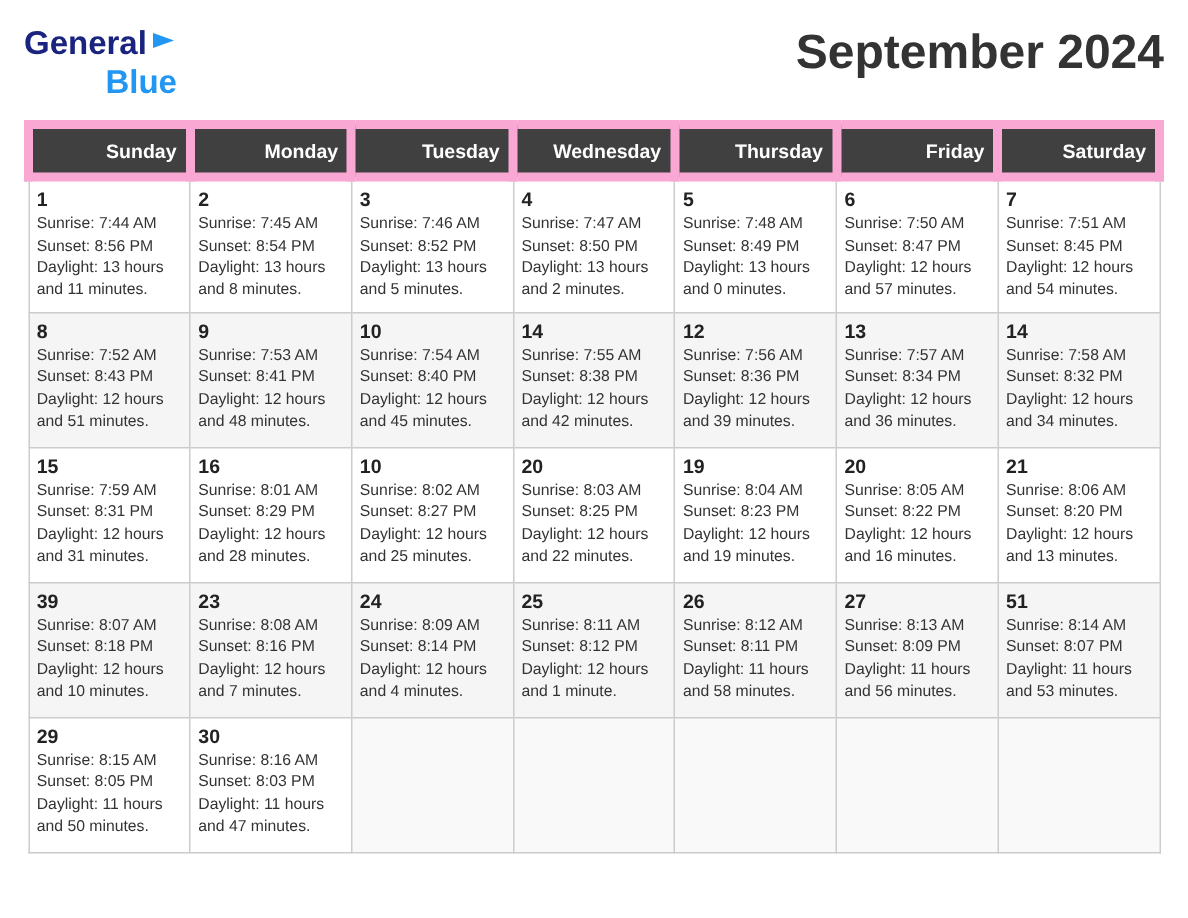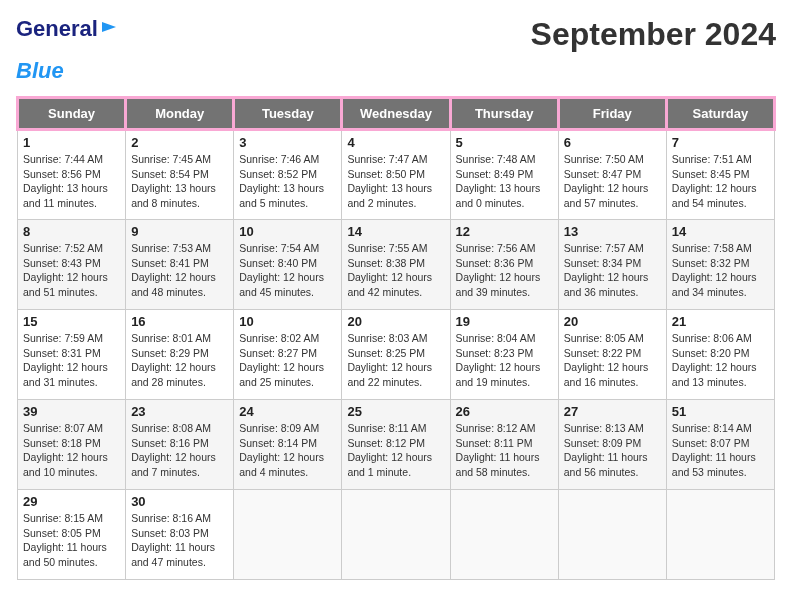--- a/index.html
+++ b/index.html
@@ -12,22 +12,21 @@
     }
     .header {
       display: flex;
       justify-content: space-between;
       align-items: flex-start;
       margin-bottom: 12px;
     }
     .logo {
       display: flex;
       flex-direction: column;
-      align-items: flex-start;
-      gap: 16px;
+      align-items: flex-end;
     }
     .logo-row {
       display: flex;
       align-items: center;
     }
     .title-block {
       text-align: right;
     }
     .month-title {
       font-size: 32px;
@@ -37,27 +36,27 @@
     .location {
       font-size: 15px;
       color: #555;
     }
     table {
       width: 100%;
       border-collapse: collapse;
       font-size: 11px;
     }
     thead tr th {
-      background: #737373;
+      background: #404040;
       color: #fff;
       padding: 7px 6px;
       font-size: 13px;
       font-weight: bold;
-      border: 3px solid #f9a8d4;
-      text-align: center;
+      border: 6px solid #f9a8d4;
+      text-align: right;
     }
     tbody tr td {
       border: 1px solid #ccc;
       vertical-align: top;
       padding: 4px 5px;
       width: 14.28%;
       min-height: 80px;
       height: 90px;
       background: #fff;
     }
@@ -89,21 +88,21 @@
       <span style="font-size:22px;font-weight:bold;color:#333;">
         <span style="color:#1a237e;">General</span>
       </span>
       <span style="display:inline-block;margin-left:2px;vertical-align:middle;">
         <svg width="18" height="18" viewBox="0 0 18 18">
             <polygon points="2,4 16,9 2,14" fill="#2196f3"></polygon>
           </svg>
       </span>
     </div>
     <div>
-      <span style="font-size:22px;font-weight:bold;color:#2196f3;font-style:italic;">Blue</span>
+      <span style="font-size:22px;font-weight:bold;color:#2196f3;">Blue</span>
     </div>
   </div>
   <div class="title-block">
     <div class="month-title">September 2024</div>
   </div>
 </div>
 
 <table>
   <thead>
     <tr>

